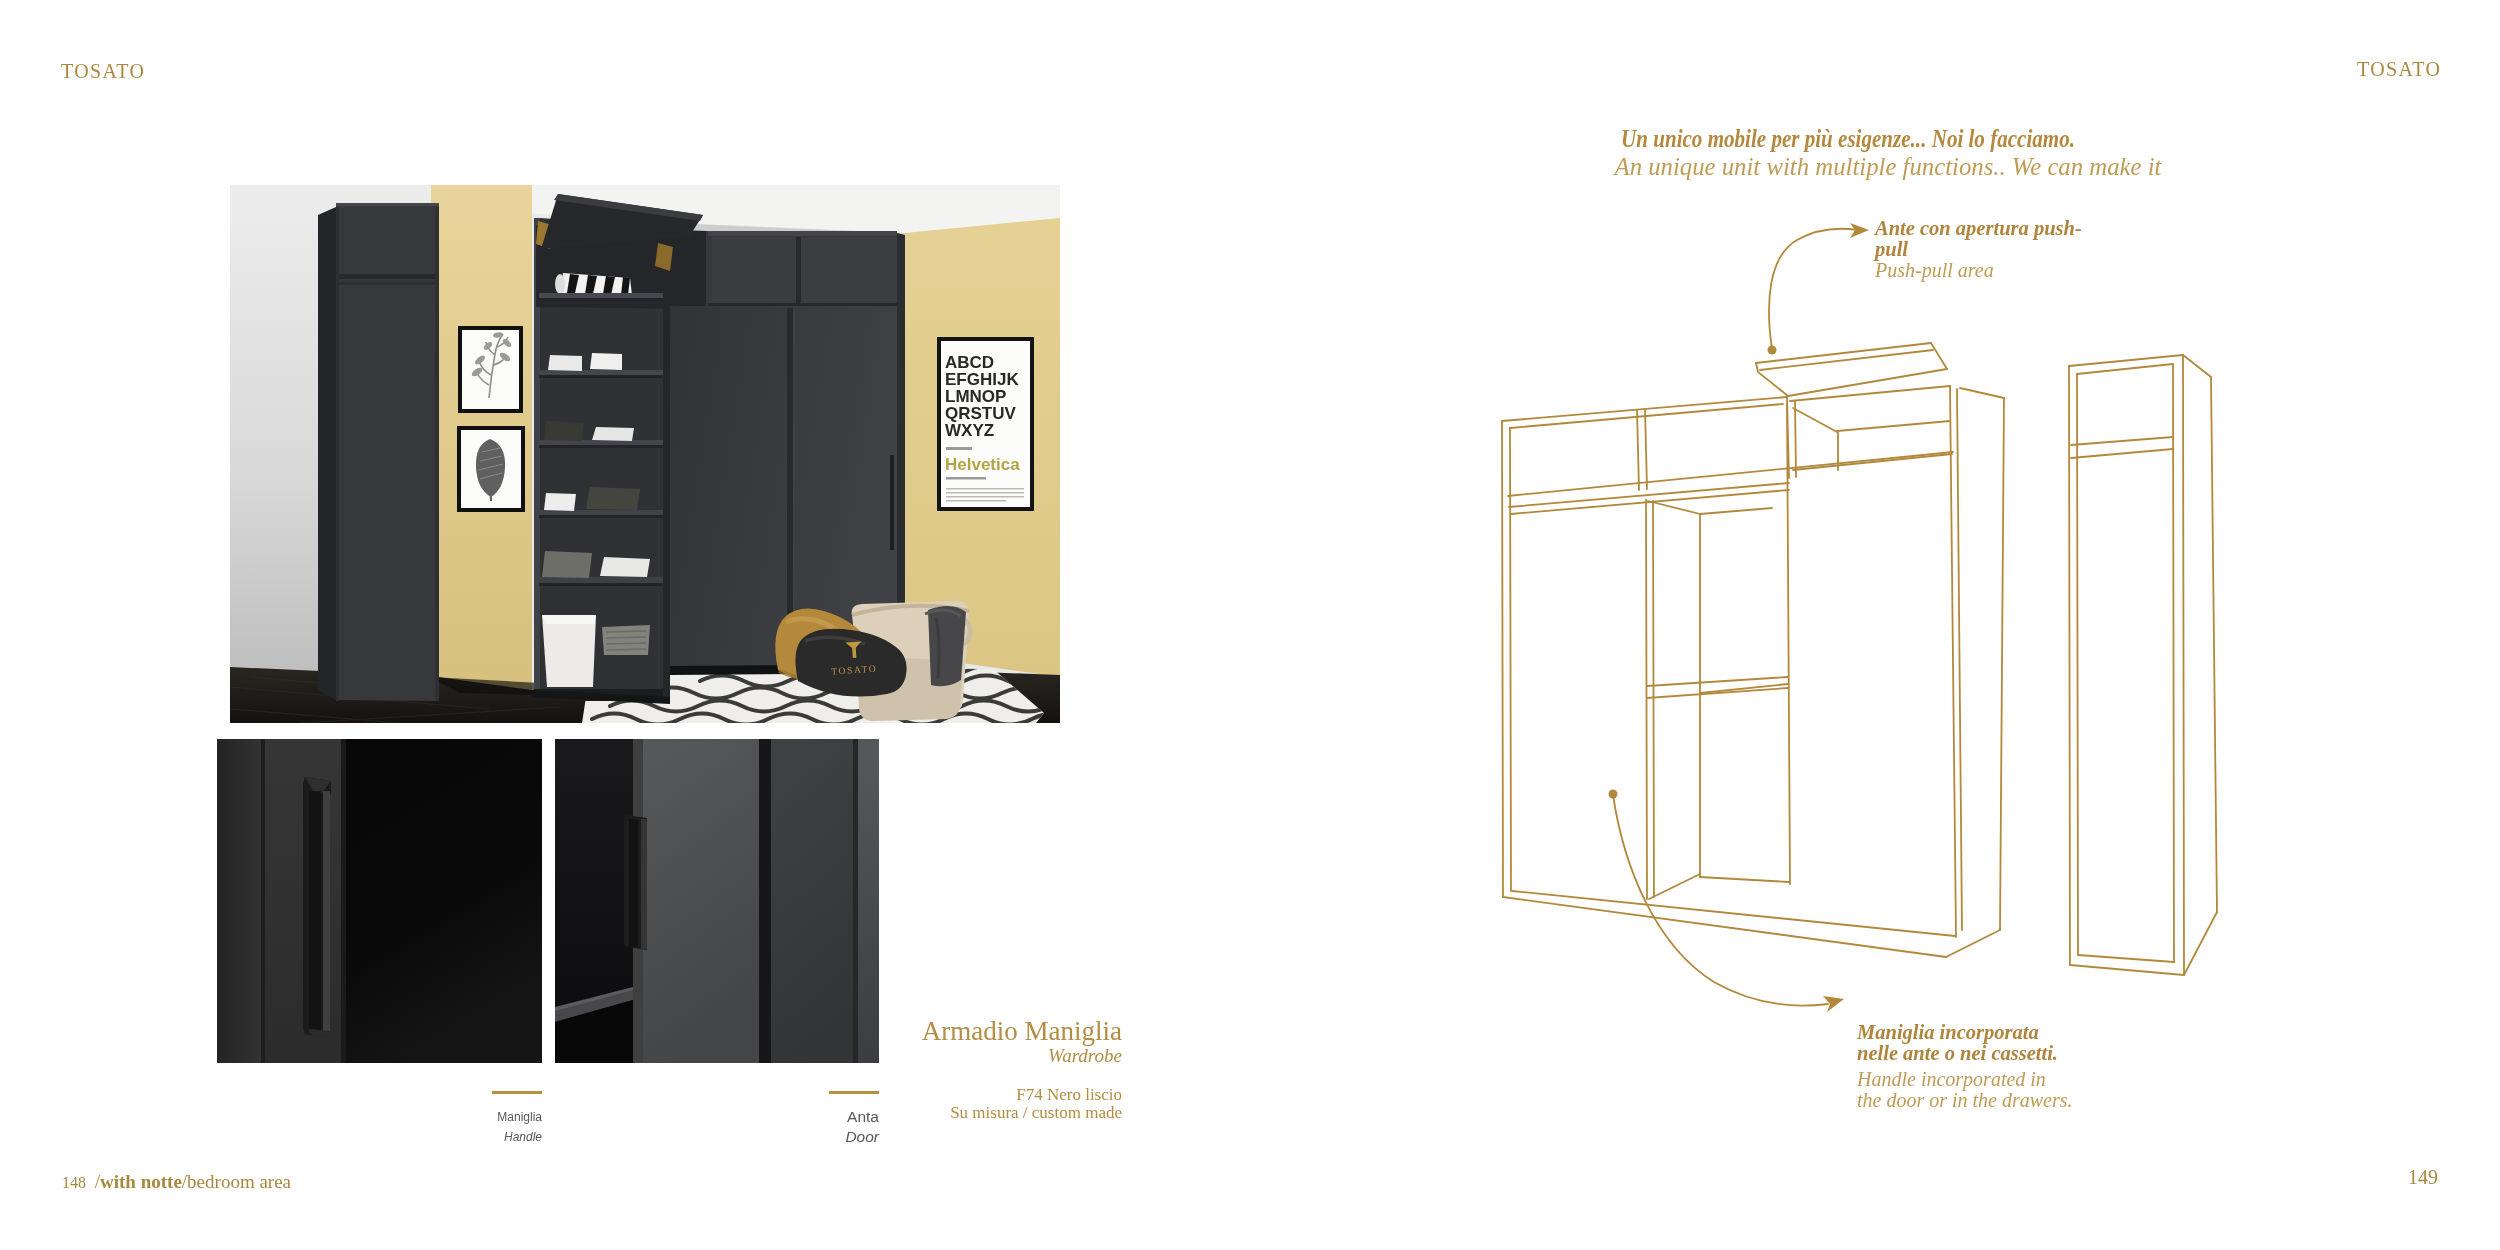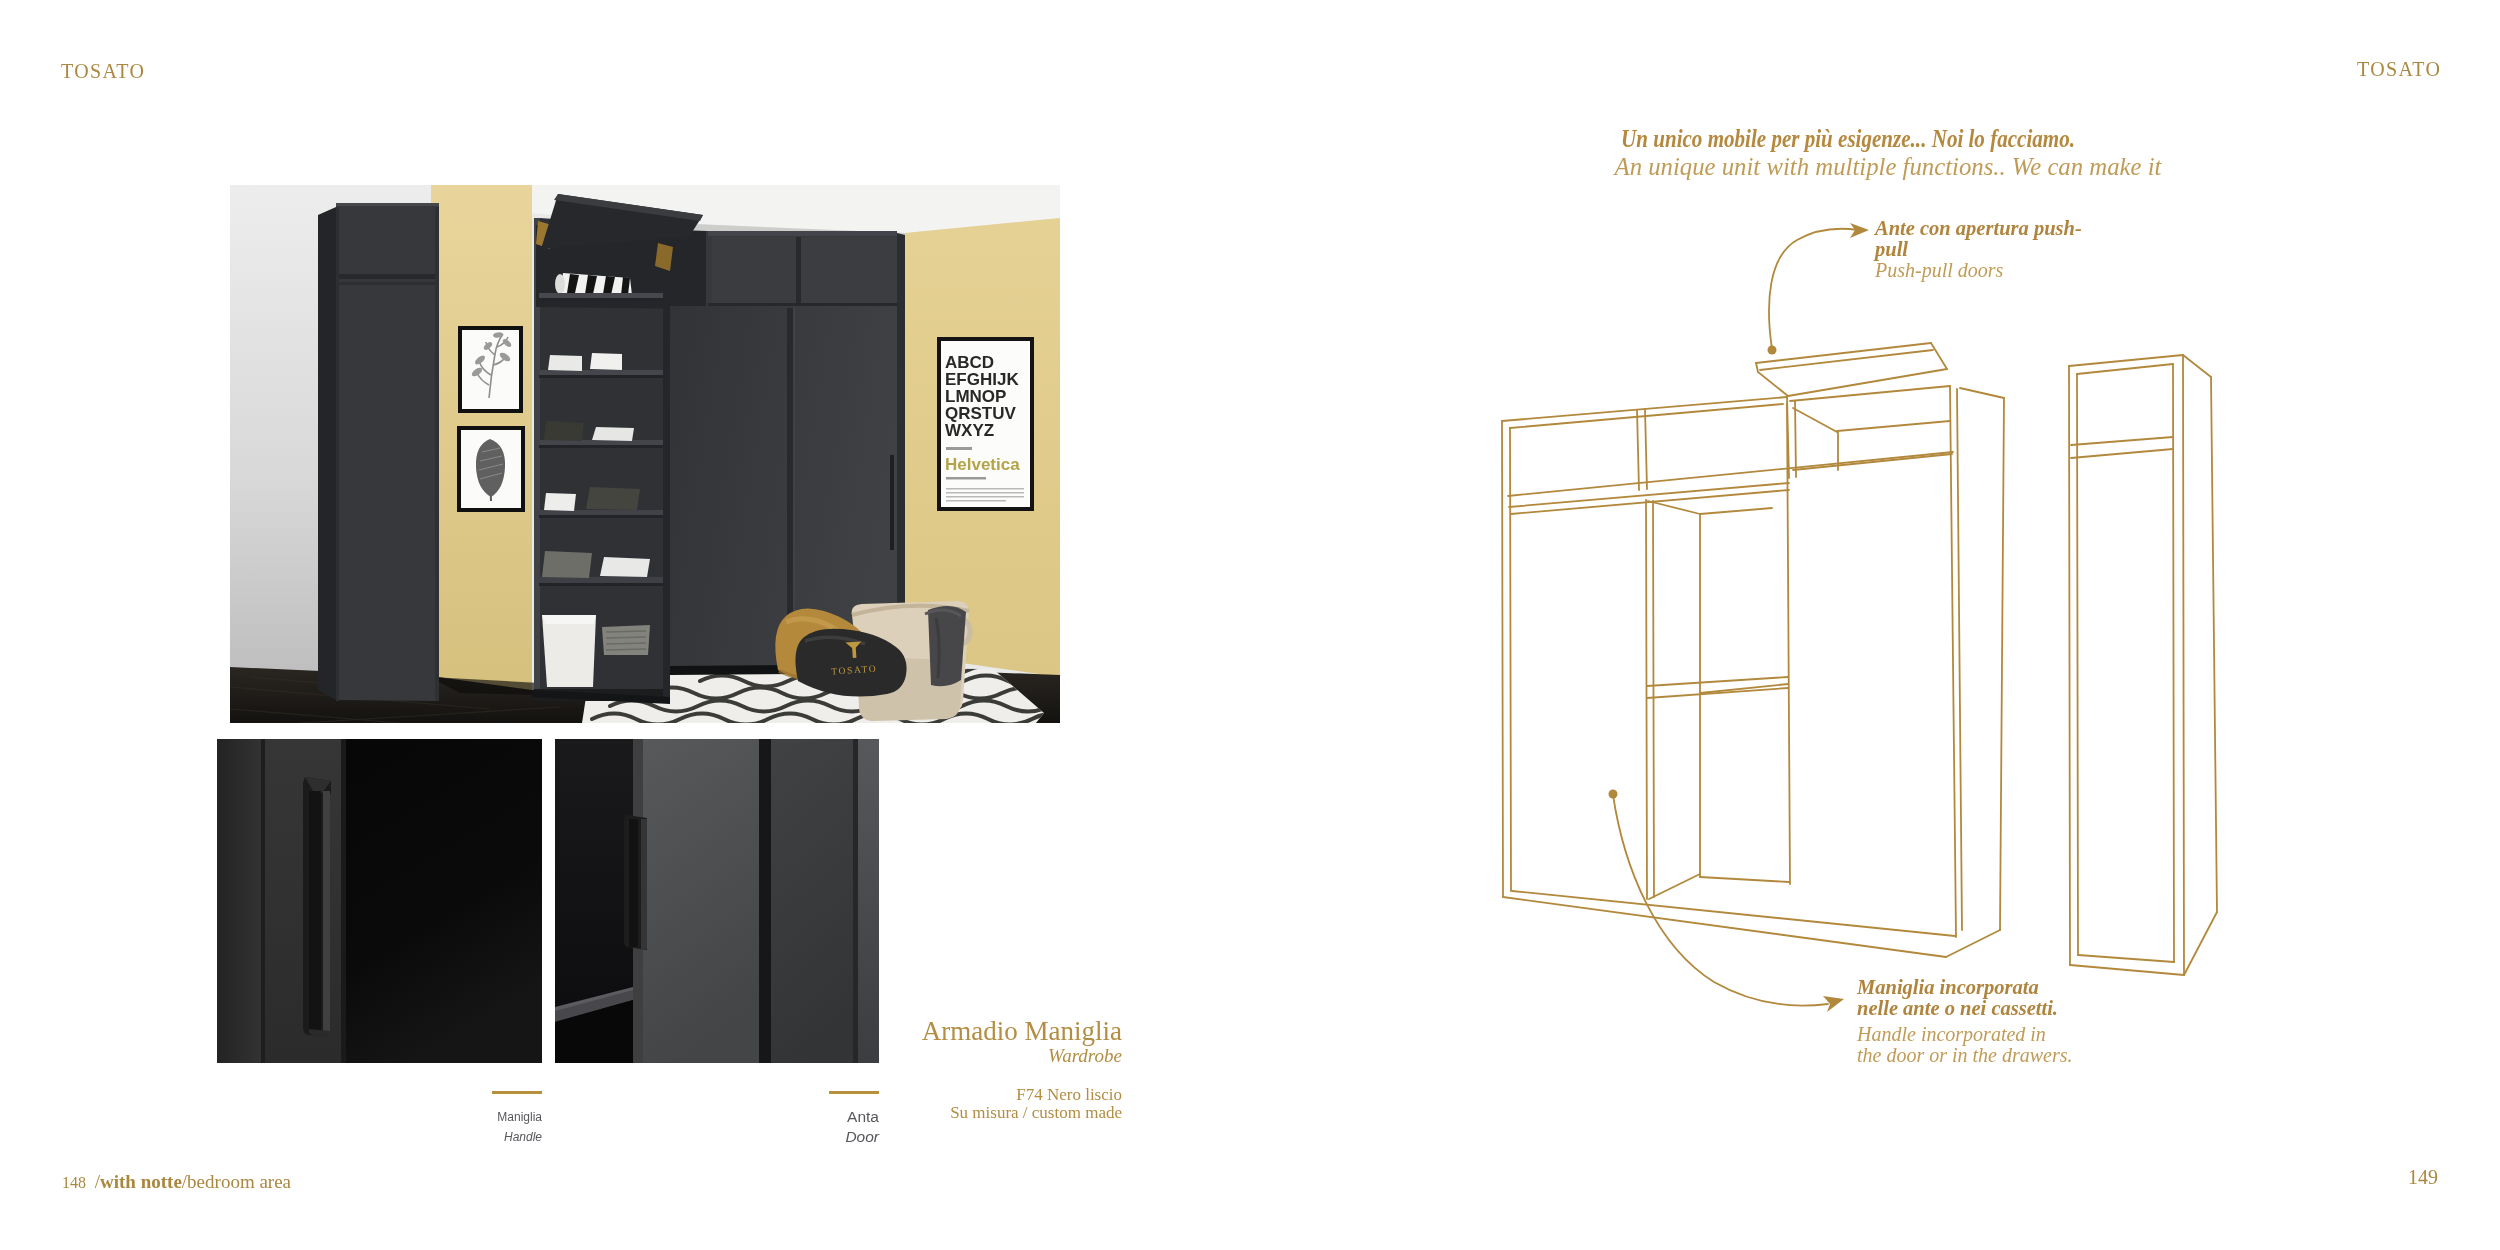--- a/index.html
+++ b/index.html
@@ -345,25 +345,25 @@
 <div class="abs" style="left:62px;top:1171px;font-size:19px;color:#aa873f;"><span style="font-size:16px;">148&nbsp;</span>&nbsp;/<b>with notte</b>/bedroom area</div>
 
 <div class="abs" style="left:2398px;top:1166px;width:50px;text-align:center;font-size:20px;color:#aa873f;">149</div>
 
 <div class="abs" style="left:1448px;top:124px;width:800px;text-align:center;font-size:26px;font-weight:bold;font-style:italic;color:#b5883e;transform:scaleX(0.81);">Un unico mobile per più esigenze... Noi lo facciamo.</div>
 
 <div class="abs" style="left:1488px;top:153px;width:800px;text-align:center;font-size:25px;font-style:italic;color:#c09b55;transform:scaleX(0.99);">An unique unit with multiple functions.. We can make it</div>
 
 <div class="abs" style="left:1875px;top:218px;width:320px;font-size:20.5px;line-height:21px;">
   <div style="font-weight:bold;font-style:italic;color:#b0843c;">Ante con apertura push-<br>pull</div>
-  <div style="font-style:italic;color:#c09b55;font-size:20px;">Push-pull doors</div>
+  <div style="font-style:italic;color:#c09b55;font-size:20px;">Push-pull area</div>
 </div>
 
 <div class="abs" style="left:1857px;top:977px;width:320px;font-size:20.5px;line-height:21px;">
-  <div style="font-weight:bold;font-style:italic;color:#b0843c;">Maniglia incorporata<br>nelle ante o nei cassetti.</div>
+  <div style="font-weight:bold;font-style:italic;color:#b0843c;margin-top:45px;">Maniglia incorporata<br>nelle ante o nei cassetti.</div>
   <div style="font-style:italic;color:#c09b55;font-size:20px;margin-top:5px;">Handle incorporated in<br>the door or in the drawers.</div>
 </div>
 
 <div class="abs" id="sketch" style="left:1480px;top:210px;width:1000px;height:830px;">
 <svg width="1000" height="830" viewBox="1480 210 1000 830">
 <g stroke="#b2893c" stroke-width="1.8" fill="none" stroke-linecap="round">
 
 <path d="M1772,349 C1765,302 1769,256 1797,240 C1820,227 1844,228 1858,230"></path>
 
 <path d="M1613,795 C1624,868 1656,946 1714,982 C1756,1006 1796,1008 1828,1004"></path>

